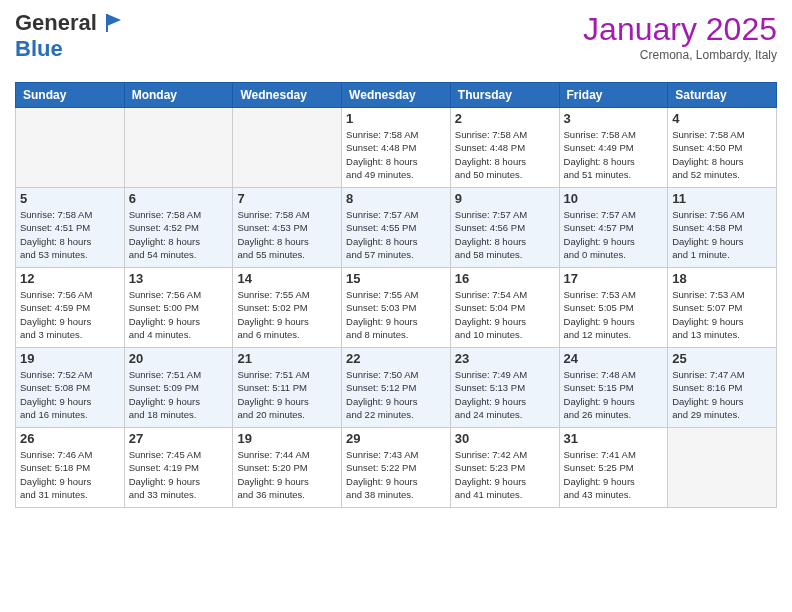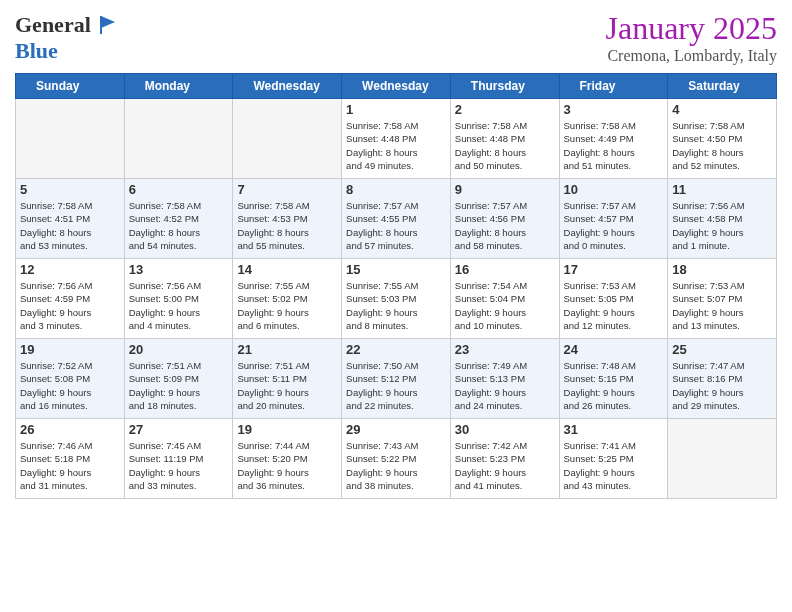--- a/index.html
+++ b/index.html
@@ -6,57 +6,56 @@
     body {
       font-family: Arial, sans-serif;
       background: #fff;
       width: 792px;
       min-height: 612px;
       padding: 10px 15px;
     }
     .header {
       display: flex;
       justify-content: space-between;
-      align-items: center;
-      margin-bottom: 8px;
-      font-family: Liberation Serif, serif;
+      align-items: flex-end;
+      margin-bottom: 20px;
     }
     .logo {
       display: flex;
       flex-direction: column;
       align-items: flex-start;
     }
     .logo-row {
       display: flex;
       align-items: center;
       gap: 2px;
     }
     .title-block {
       text-align: right;
     }
     .calendar-title {
       font-size: 32px;
       font-weight: normal;
       color: #a21caf;
     }
     .calendar-subtitle {
-      font-size: 16px;
+      font-size: 12px;
       color: #555;
     }
     .calendar-table {
       width: 100%;
       border-collapse: collapse;
       table-layout: fixed;
     }
     .calendar-table th {
       background: #2a6ebb;
       color: #fff;
       font-size: 12px;
       font-weight: bold;
-      padding: 5px 20px;
+      padding: 5px 7px;
       text-align: left;
       border: 1px solid #1a5aaa;
     }
     .calendar-table td {
       border: 1px solid #ccc;
       vertical-align: top;
       padding: 3px 4px;
       height: 80px;
       font-size: 10px;
       color: #333;
@@ -306,21 +305,21 @@
         <td>
           <span class="day-number">26</span>
           <div class="day-info" style="white-space: pre-line;">Sunrise: 7:46 AM
 Sunset: 5:18 PM
 Daylight: 9 hours
 and 31 minutes.</div>
         </td>
         <td>
           <span class="day-number">27</span>
           <div class="day-info" style="white-space: pre-line;">Sunrise: 7:45 AM
-Sunset: 11:19 PM
+Sunset: 4:19 PM
 Daylight: 9 hours
 and 33 minutes.</div>
         </td>
         <td>
           <span class="day-number">19</span>
           <div class="day-info" style="white-space: pre-line;">Sunrise: 7:44 AM
 Sunset: 5:20 PM
 Daylight: 9 hours
 and 36 minutes.</div>
         </td>

